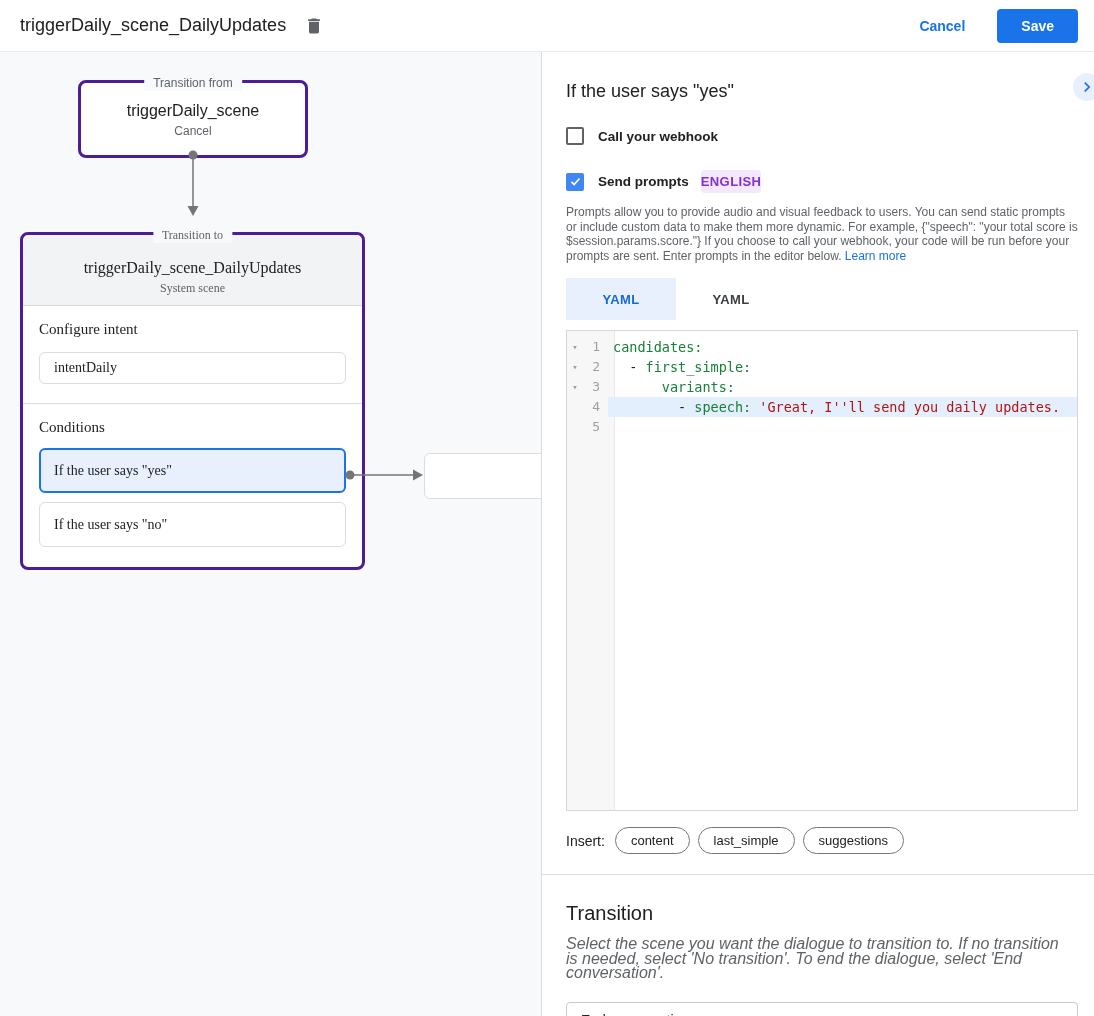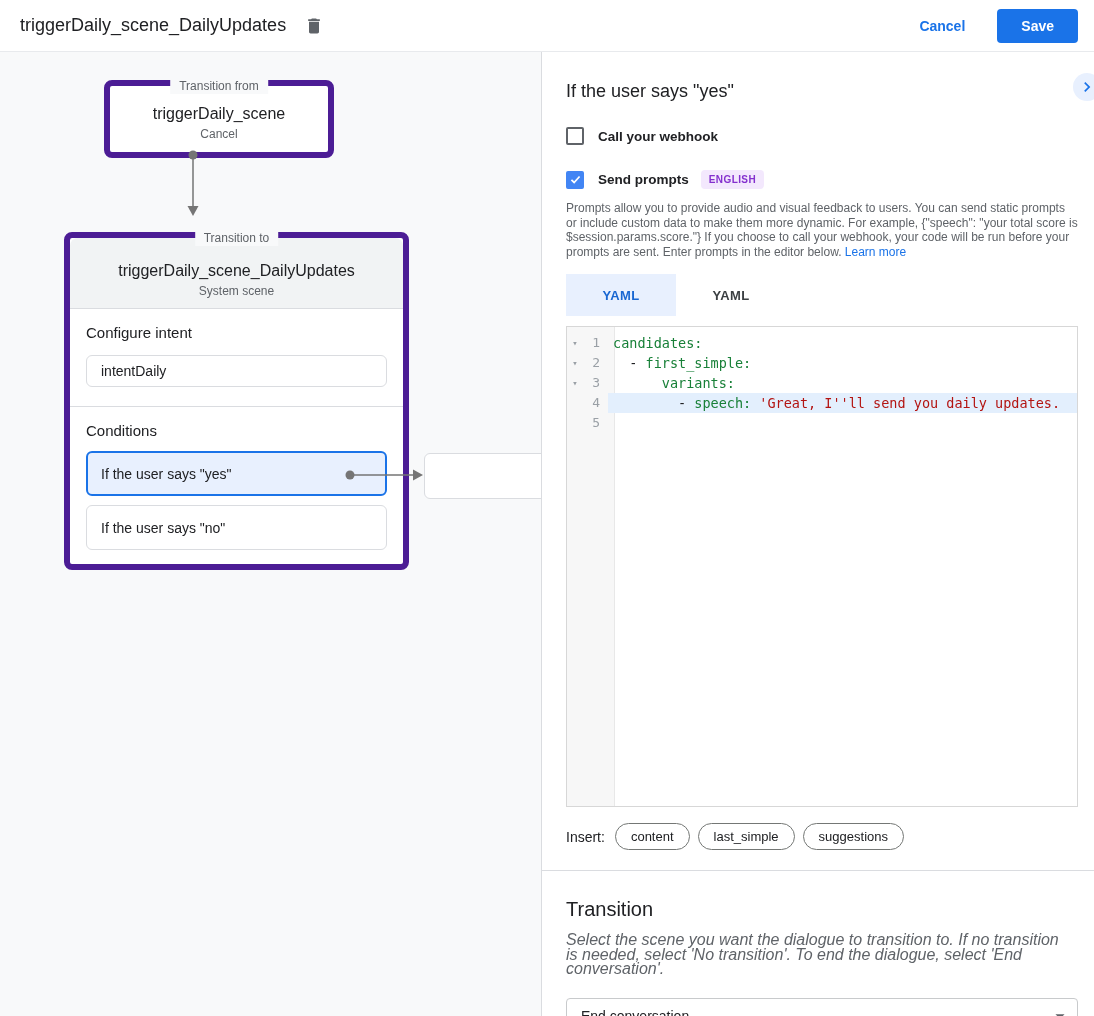--- a/index.html
+++ b/index.html
@@ -22,31 +22,31 @@
   .header-actions { margin-left: auto; display: flex; gap: 32px; }
   .cancel-btn { background: none; border: none; color: #1a73e8; font-size: 14px; font-weight: 700; font-family: inherit; cursor: pointer; }
   .save-btn { background: #1a73e8; border: none; color: #fff; font-size: 14px; font-weight: 700; font-family: inherit; padding: 9px 24px; border-radius: 4px; cursor: pointer; }
 
   
   .main { display: flex; height: 964px; }
   .canvas { width: 541px; flex: none; background: #f8f9fa; position: relative; overflow: hidden; }
   .panel  { flex: 1; background: #fff; border-left: 1px solid #dadce0; position: relative; padding: 0 16px 0 24px; }
 
   
-  .flow-box { position: absolute; background: #fff; border: 6px solid #4c1d95; border-radius: 8px; margin-left: 26px; }
+  .flow-box { position: absolute; background: #fff; border: 3px solid #4c1d95; border-radius: 8px; }
   .box-legend {
     position: absolute; top: -8px; left: 50%; transform: translateX(-50%);
     background: #f8f9fa; padding: 0 9px; font-size: 12px; line-height: 16px;
     color: #5f6368; white-space: nowrap;
   }
   .from-box { left: 78px; top: 28px; width: 230px; height: 78px; text-align: center; }
   .from-box .box-title { margin-top: 19px; font-size: 16px; color: #202124; }
   .box-subtitle { margin-top: 4px; font-size: 12px; color: #5f6368; }
 
-  .to-box { left: 38px; top: 180px; width: 345px; height: 338px; }
+  .to-box { left: 20px; top: 180px; width: 345px; height: 338px; font-family: Liberation Serif, serif; }
   .to-header {
     height: 71px; background: #f1f3f4; border-bottom: 1px solid #dadce0;
     border-radius: 8px 8px 0 0; text-align: center;
   }
   .to-header .box-title { padding-top: 24px; font-size: 16px; color: #202124; }
   .section-label { margin: 15px 16px 0; font-size: 15px; color: #202124; }
   .intent-input {
     margin: 14px 16px 0; height: 32px; border: 1px solid #dadce0; border-radius: 6px;
     background: #fff; display: flex; align-items: center; padding: 0 14px; font-size: 14px;
   }
@@ -76,22 +76,22 @@
   .checkbox {
     width: 18px; height: 18px; border: 2px solid #5f6368; border-radius: 2px;
     flex: none; display: flex; align-items: center; justify-content: center; cursor: pointer;
     background: #fff;
   }
   .checkbox svg { display: none; }
   .checkbox.checked { background: #4285f4; border-color: #4285f4; }
   .checkbox.checked svg { display: block; }
   .check-label { margin-left: 14px; font-size: 13.5px; font-weight: 700; color: #202124; }
   .lang-badge {
-    margin-left: 12px; background: #f3e8fd; color: #8430ce; font-size: 10px; font-weight: 700;
-    letter-spacing: 0.4px; padding: 4px 8px; border-radius: 4px;
+    margin-left: 12px; background: #f3e8fd; color: #8430ce; font-size: 13px; font-weight: 700;
+    letter-spacing: 0.4px; padding: 4px 0; border-radius: 4px;
   }
   .prompt-desc { margin-top: 12px; font-size: 12px; line-height: 14.5px; color: #5f6368; width: 512px; }
   .learn-more { color: #1a73e8; text-decoration: none; cursor: pointer; }
 
   .tabs { margin-top: 15px; display: flex; }
   .tab {
     width: 110px; height: 42px; display: flex; align-items: center; justify-content: center;
     font-size: 13px; font-weight: 700; letter-spacing: 0.3px; color: #3c4043; cursor: pointer;
   }
   .tab.active { background: #e8f0fe; color: #1967d2; }

